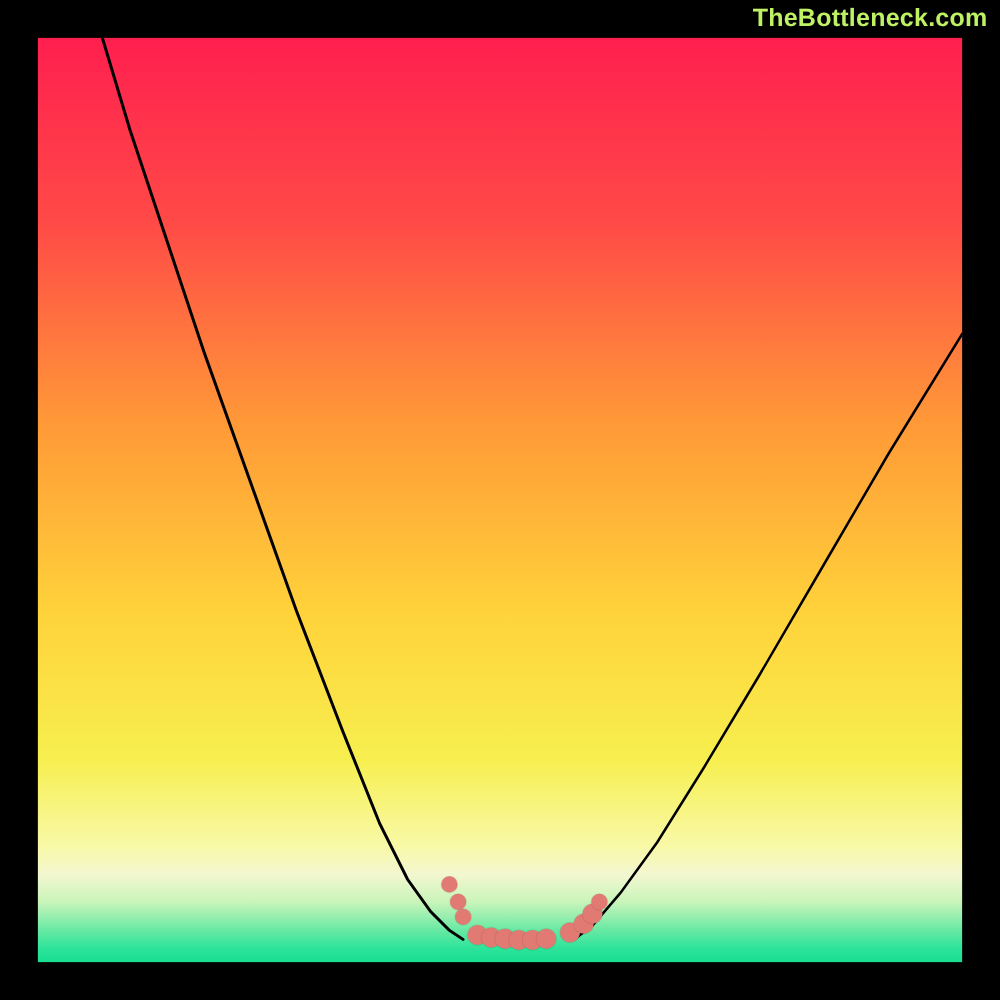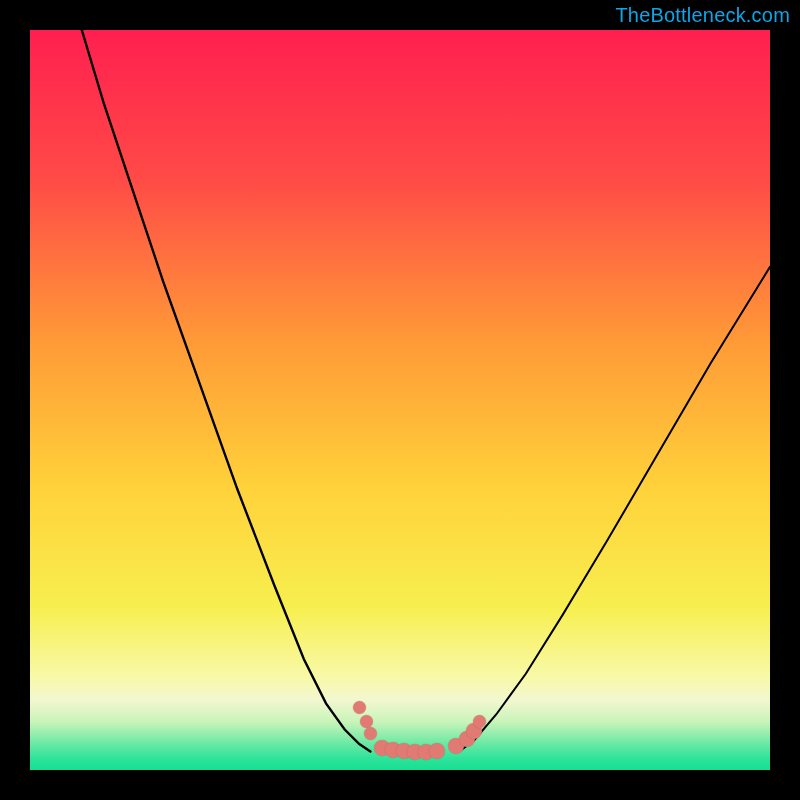--- a/index.html
+++ b/index.html
@@ -14,23 +14,23 @@
   .stage {
     position: relative;
     width: 800px;
     height: 800px;
     background: #000;
   }
   .watermark {
     position: absolute;
     top: 4px;
     right: 10px;
-    color: #0ea5e9;
+    color: #bef264;
     font-size: 20px;
-    font-weight: 400;
+    font-weight: 700;
     letter-spacing: 0.2px;
     z-index: 50;
   }
   .plot-area {
     position: absolute;
     left: 30px;
     top: 30px;
     width: 740px;
     height: 740px;
     overflow: hidden;

